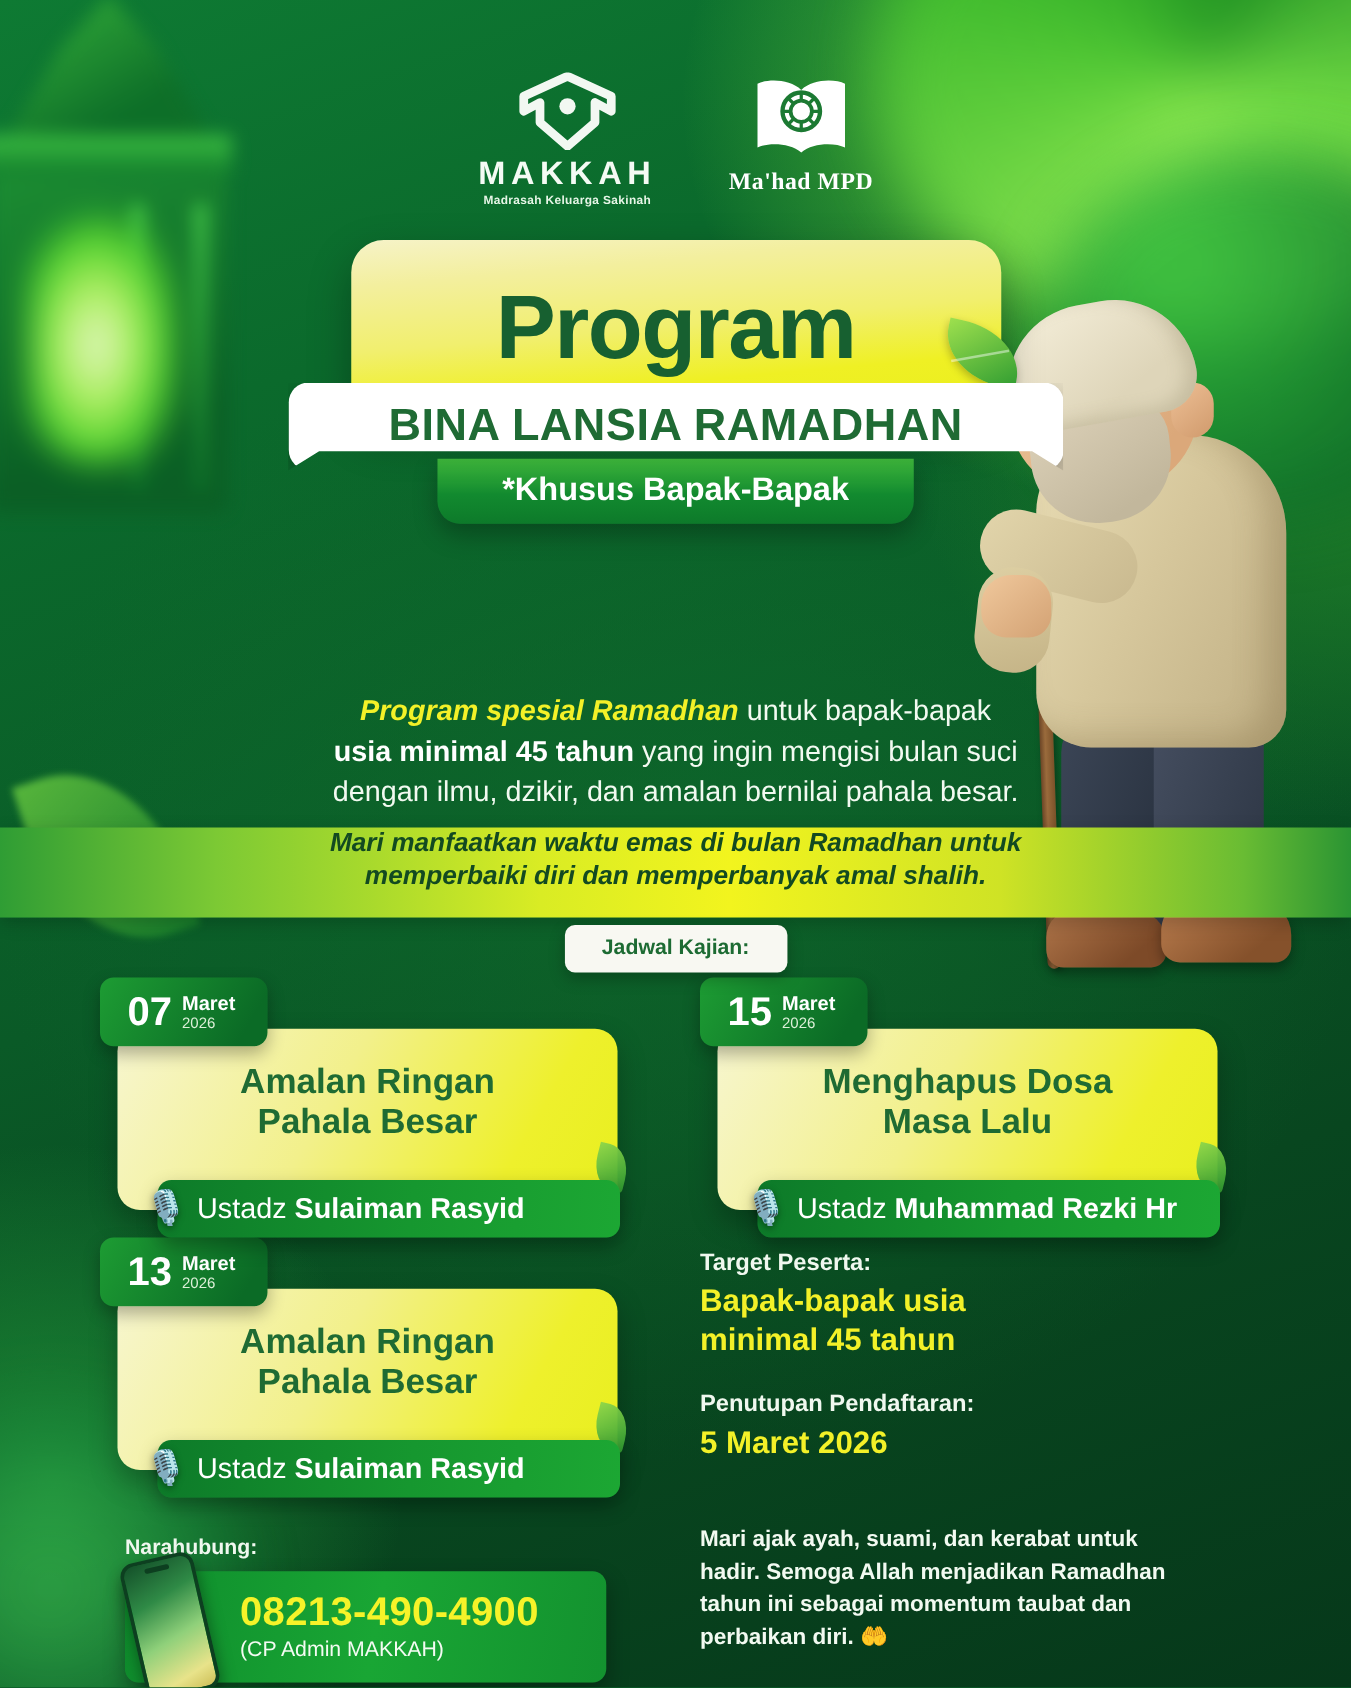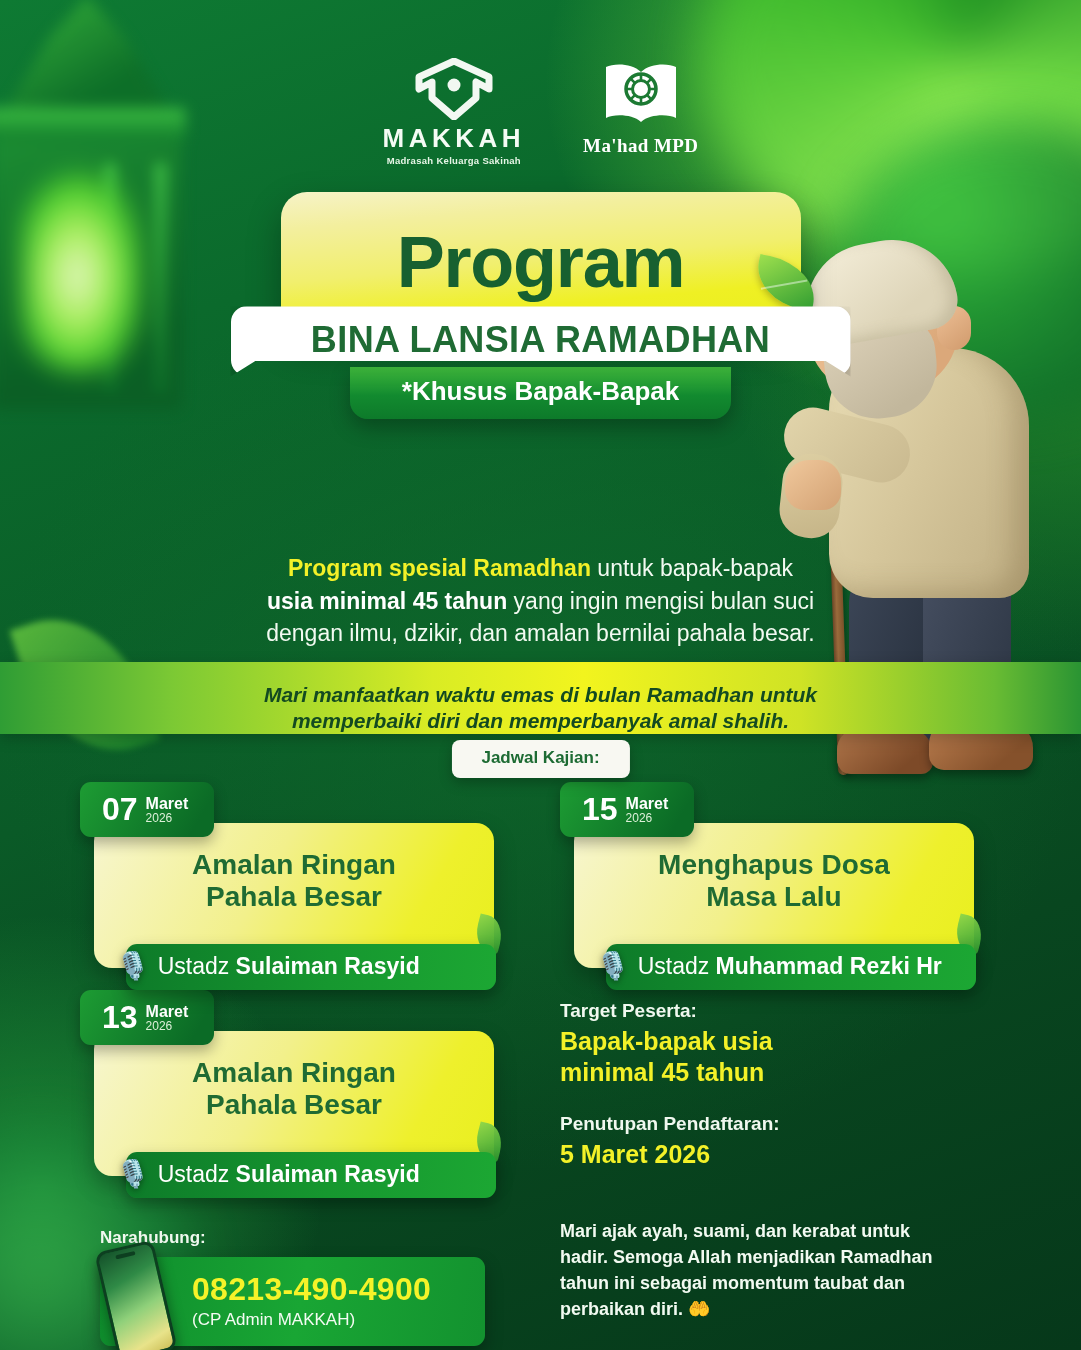--- a/index.html
+++ b/index.html
@@ -78,26 +78,26 @@
     clip-path:polygon(0 0,100% 0,100% 100%,96% 78%,4% 78%,0 100%);}
   .ribbon span{font-size:36px;font-weight:800;color:#1f6b34;letter-spacing:.4px;}
   .khusus{margin-top:-9px;padding:9px 52px 12px;border-radius:0 0 18px 18px;
     background:linear-gradient(180deg,#3fb83c,#128a2f 55%,#0d7a2a);
     box-shadow:0 9px 20px rgba(0,0,0,.28);}
   .khusus span{font-size:26px;font-weight:700;color:#ffffff;}
 
   
   .desc{position:absolute;top:552px;left:0;right:0;text-align:center;z-index:6;
     line-height:1.42;font-size:23px;color:#f2faf1;font-weight:500;}
-  .hl-y{color:#f3f128;font-weight:800;}
+  .hl-y{color:#f3f128;font-weight:800;font-style:italic;}
   .hl-w{color:#ffffff;font-weight:800;}
 
   
   .band{position:absolute;top:662px;left:0;width:1081px;height:72px;z-index:6;
-    display:flex;align-items:flex-end;justify-content:center;
+    display:flex;align-items:flex-start;justify-content:center;
     background:linear-gradient(90deg,#2f9d34 0%,#7cc934 16%,#d9ec24 40%,#f2f41e 54%,#cfe325 74%,#69bc33 92%,#2a9433 100%);
     box-shadow:0 4px 14px rgba(0,0,0,.22);}
   .band p{font-style:italic;font-weight:800;font-size:21px;color:#134a21;text-align:center;line-height:1.25;}
 
   
   .pill{position:absolute;top:740px;left:50%;transform:translateX(-50%);z-index:7;
     background:#f8f8f2;border-radius:8px;padding:8px 30px 10px;
     box-shadow:0 5px 13px rgba(0,0,0,.25);}
   .pill span{font-size:17px;font-weight:700;color:#1d6b33;}
 

